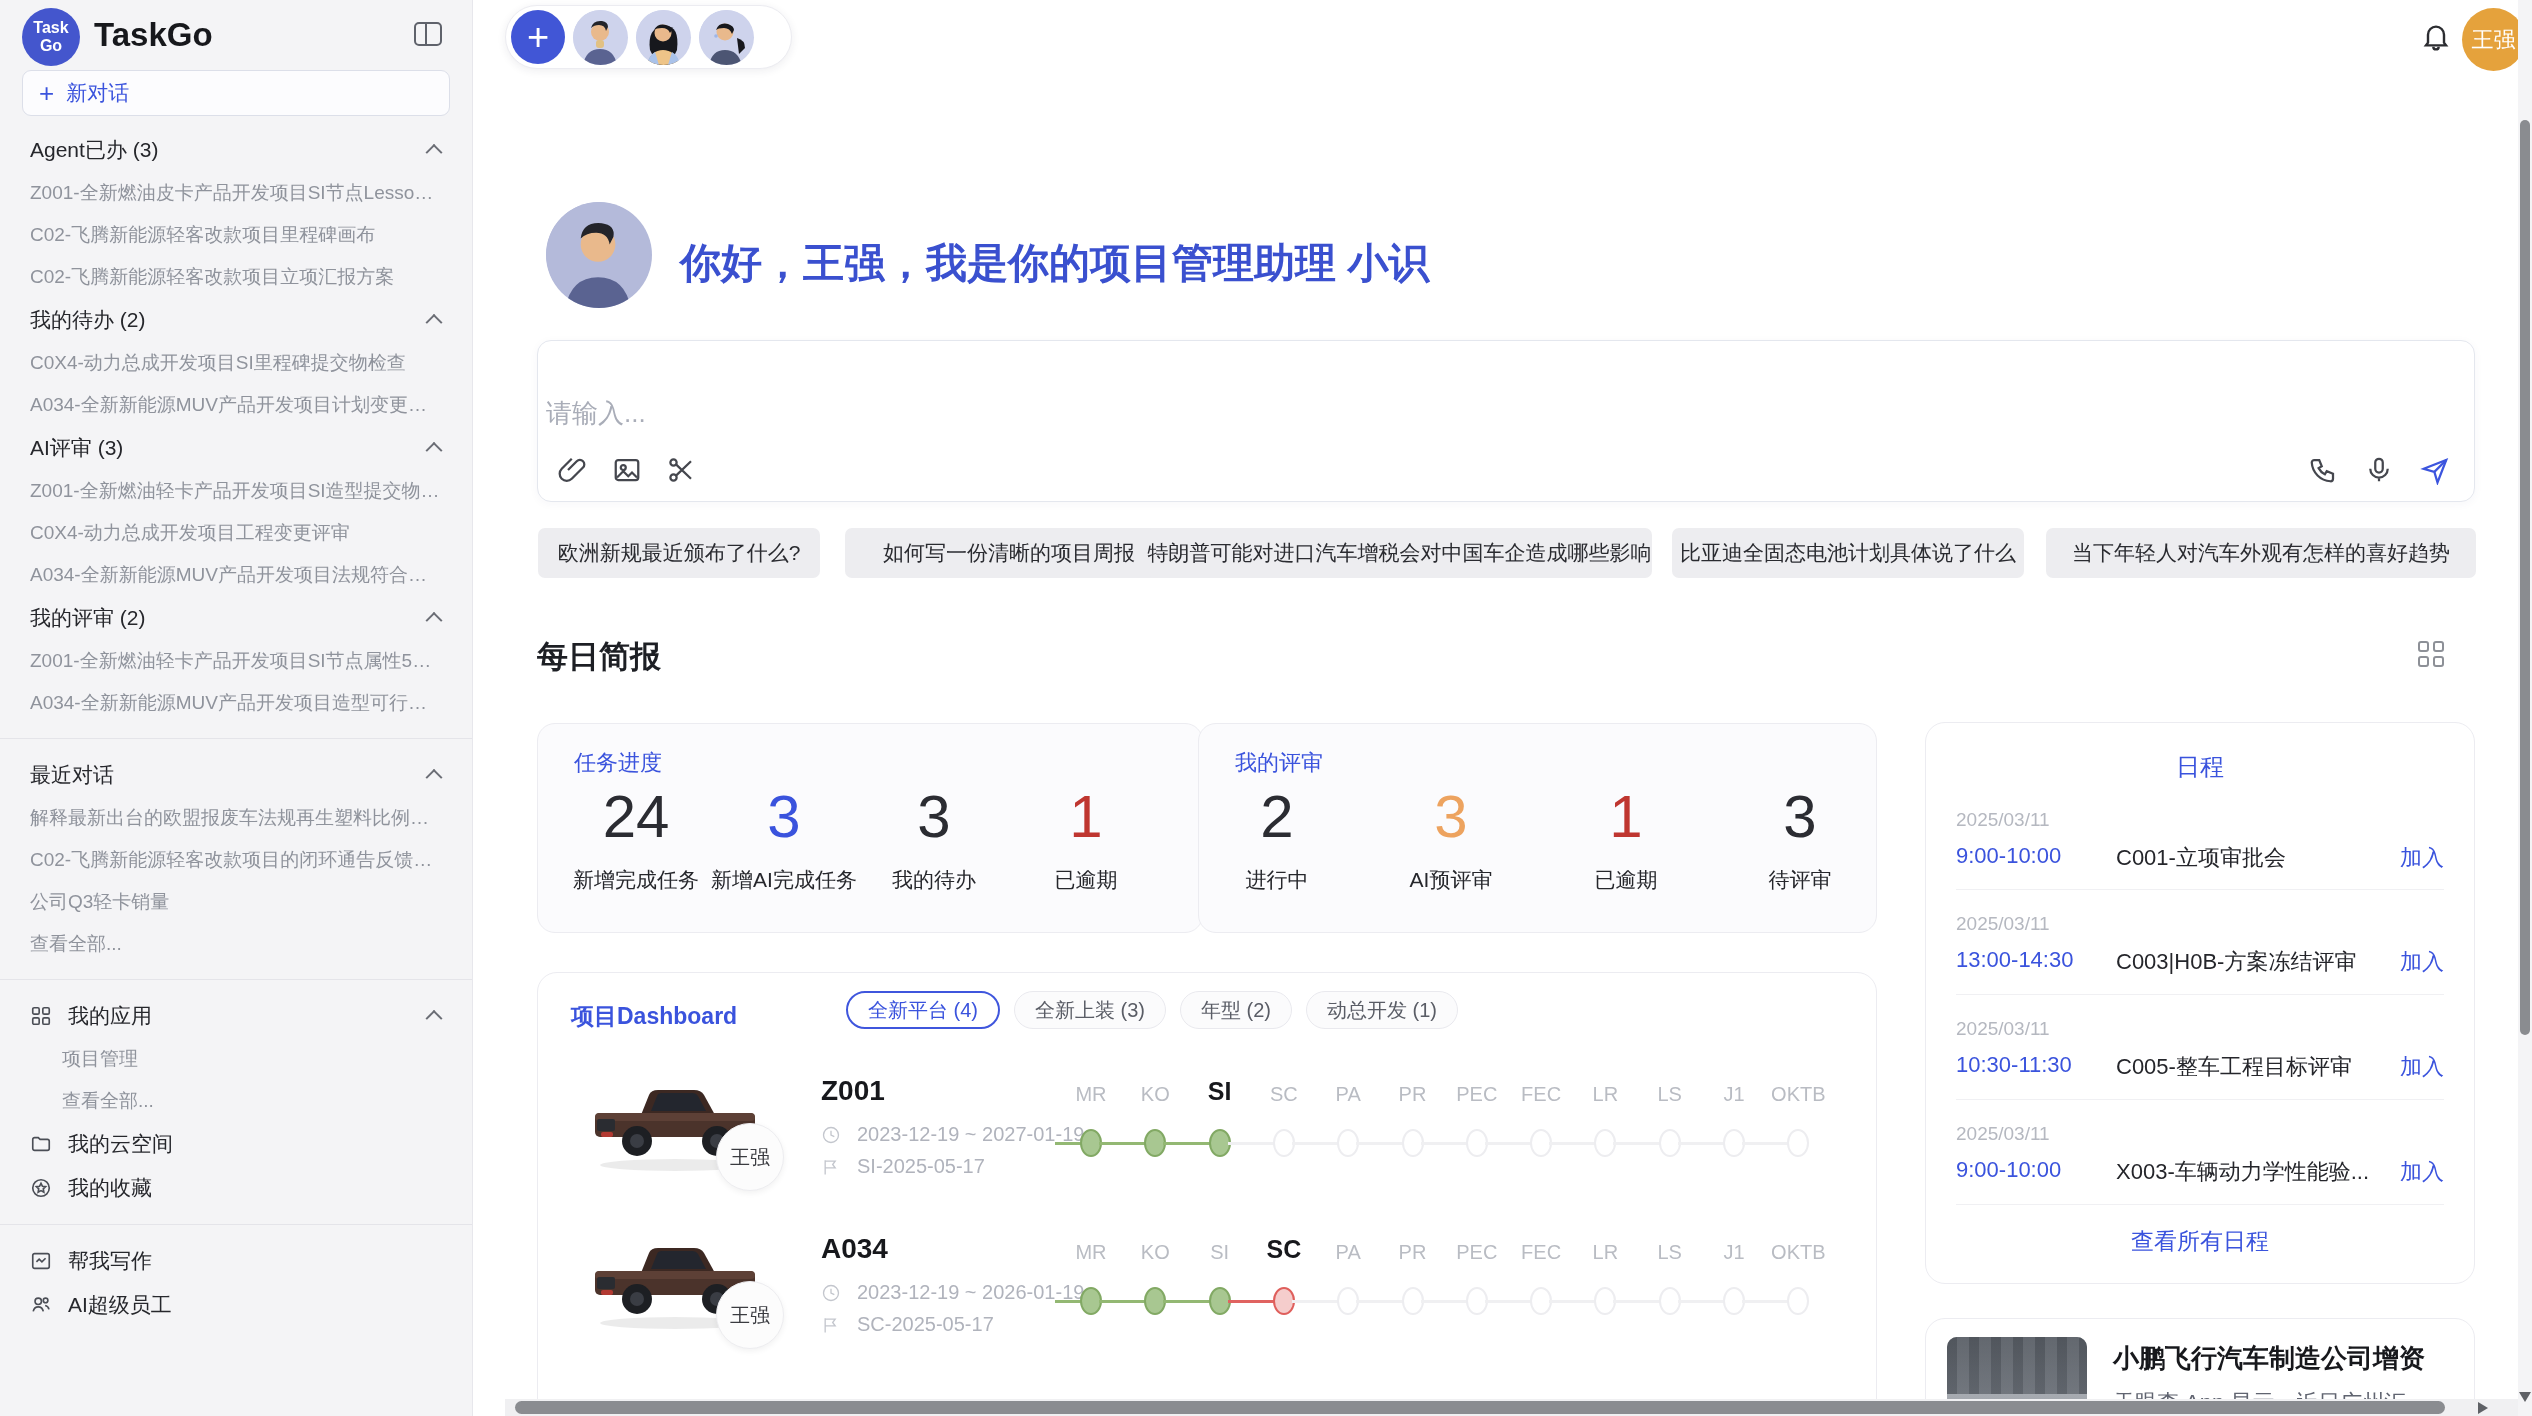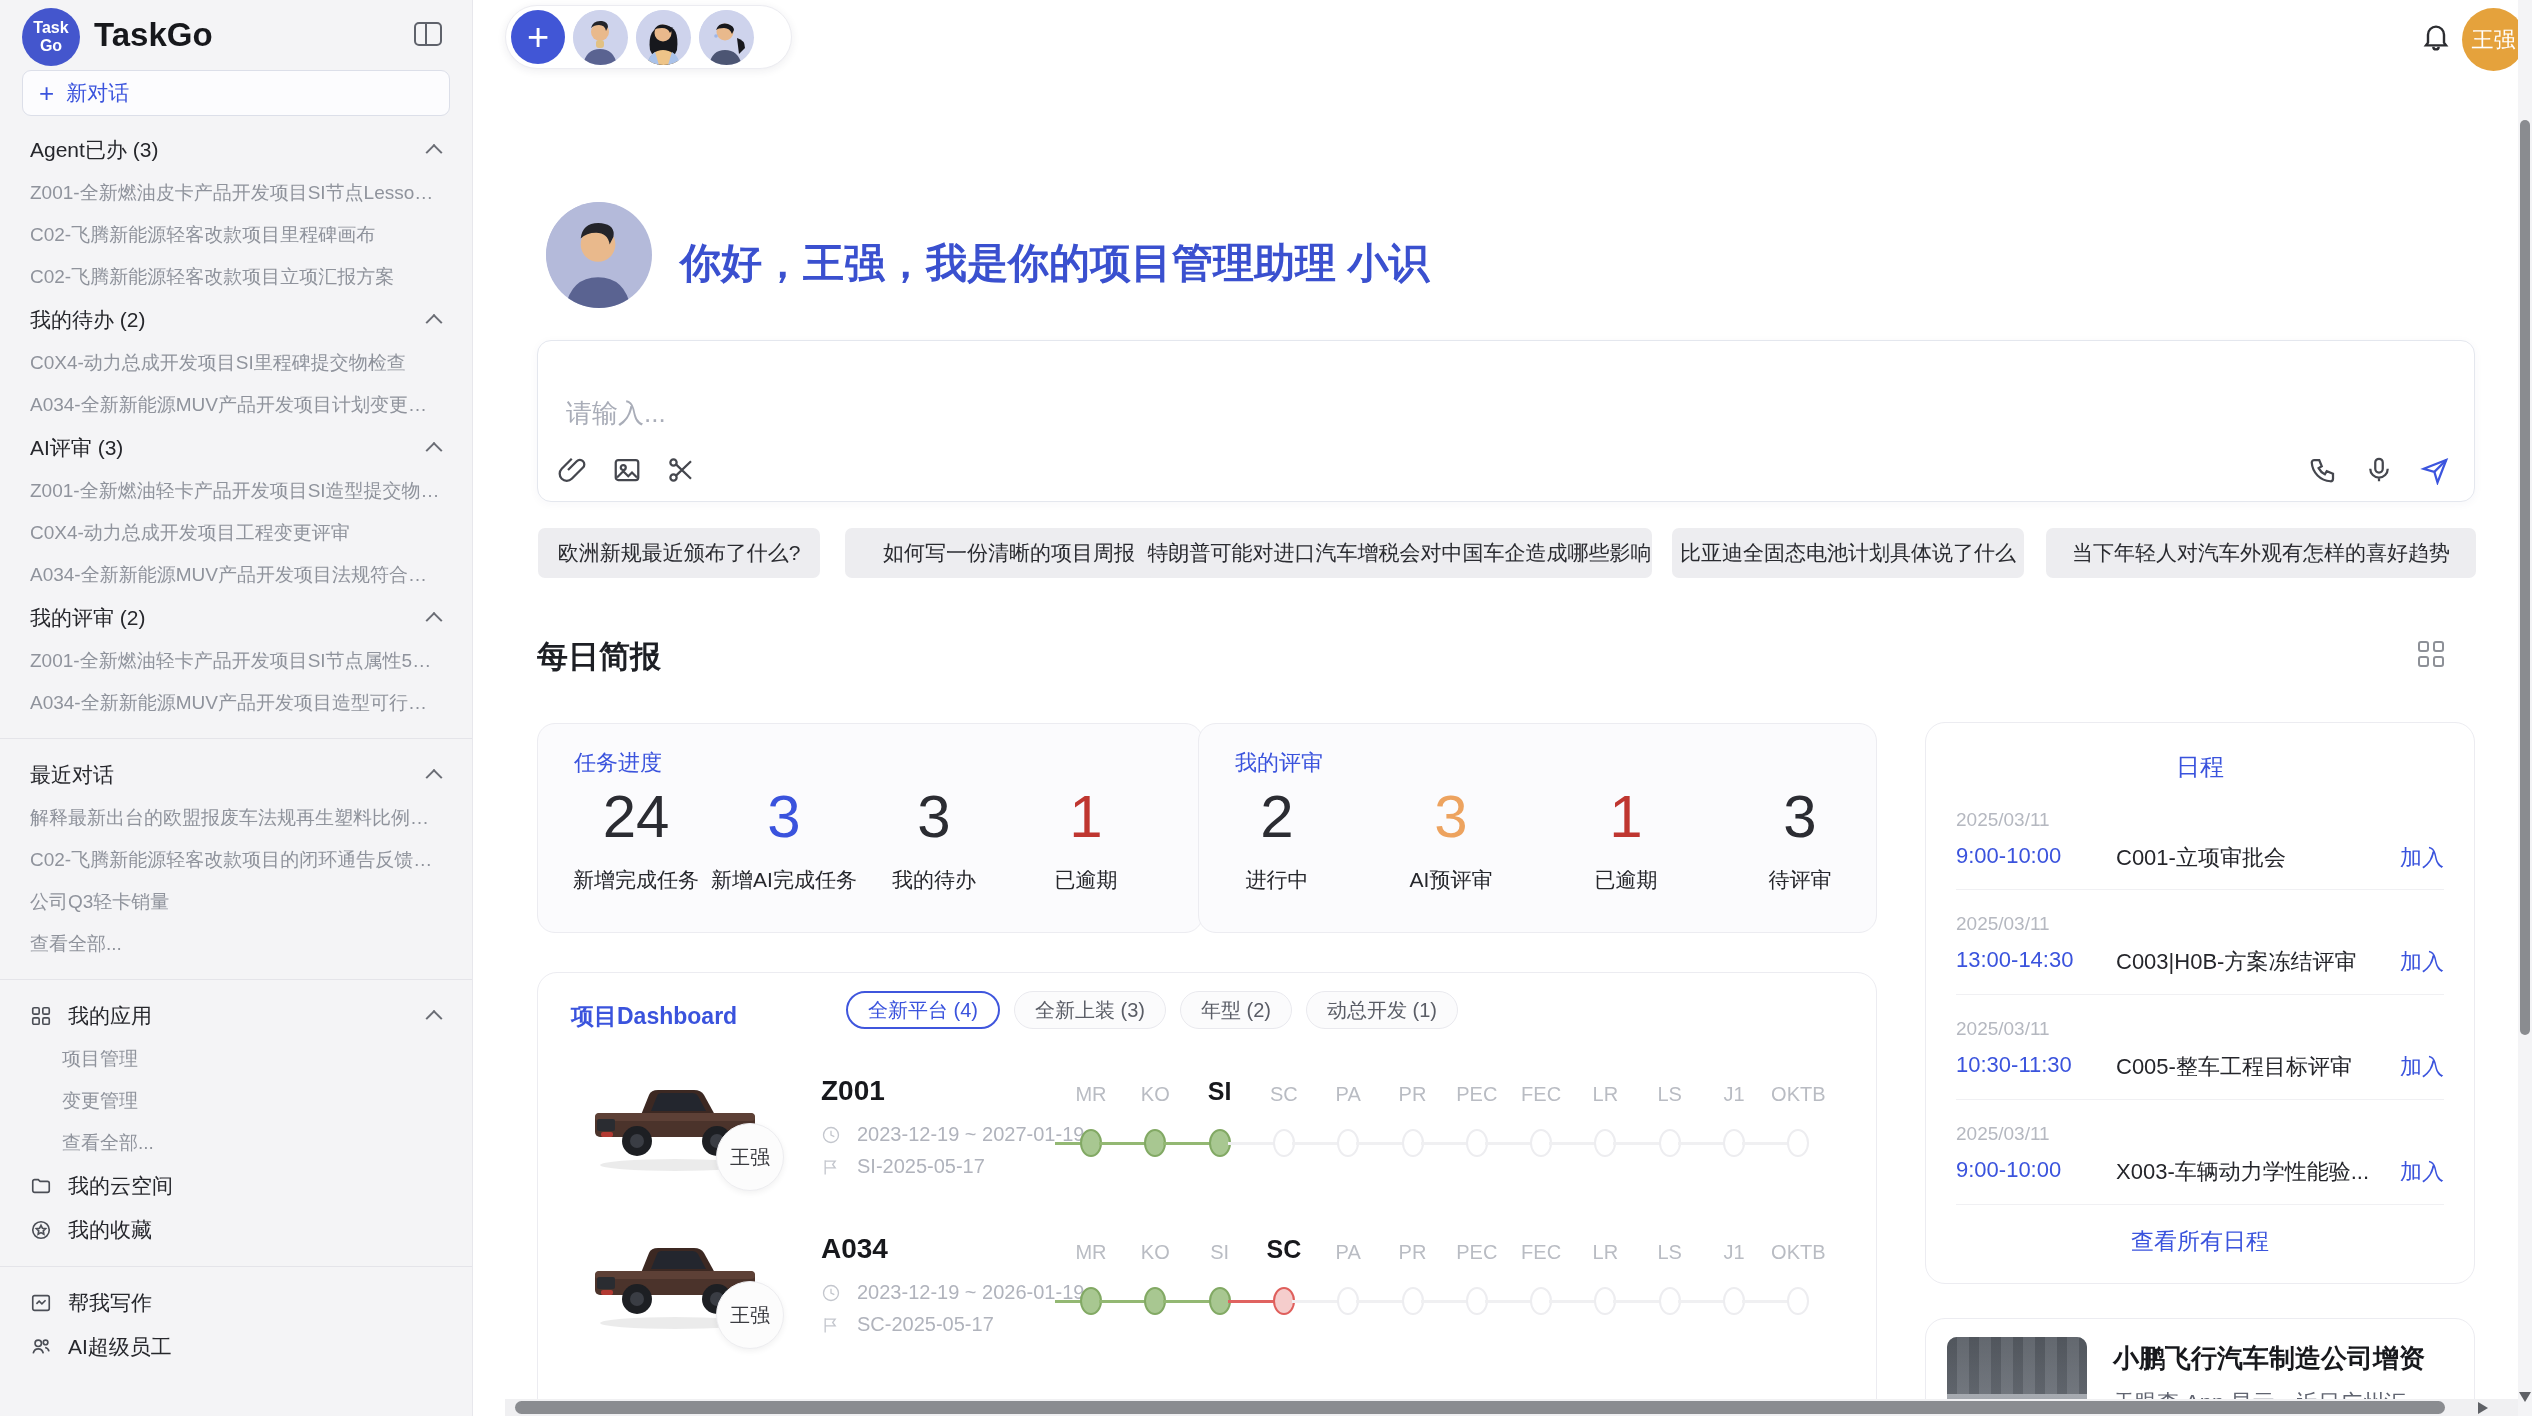--- a/index.html
+++ b/index.html
@@ -48,21 +48,21 @@
     background:#e5a23c; color:#fff; font-size:22px; display:flex; align-items:center; justify-content:center; cursor:pointer; }
 
   
   .greet-avatar { position:absolute; left:546px; top:202px; width:106px; height:106px; border-radius:50%;
     overflow:hidden; background:#b4bada; }
   .greet-text { position:absolute; left:680px; top:236px; font-size:41px; font-weight:bold; color:#3a50cf; }
 
   
   .composer { position:absolute; left:537px; top:340px; width:1938px; height:162px; background:#fff;
     border:1px solid #e4e7ee; border-radius:14px; box-shadow:0 2px 10px rgba(60,60,90,.04); }
-  .placeholder { position:absolute; left:28px; top:55px; font-size:26px; color:#a9adb8; }
+  .placeholder { position:absolute; left:8px; top:55px; font-size:26px; color:#a9adb8; }
   .comp-icons-left { position:absolute; left:20px; bottom:16px; display:flex; gap:24px; }
   .comp-icons-right { position:absolute; right:24px; bottom:16px; display:flex; gap:26px; }
   .comp-icons-left svg, .comp-icons-right svg { width:30px; height:30px; stroke:#45474e; fill:none; stroke-width:1.8; cursor:pointer; }
   .comp-icons-right svg.send { stroke:#3c55de; }
 
   
   .chip { position:absolute; top:528px; height:50px; background:#ededf0; border-radius:7px;
     display:flex; align-items:center; justify-content:center; font-size:21px; color:#2a2b30;
     white-space:nowrap; cursor:pointer; }
 
@@ -210,21 +210,20 @@
         <svg viewBox="0 0 24 24">
             <rect x="3" y="3" width="7" height="7" rx="1.5"></rect>
             <rect x="14" y="3" width="7" height="7" rx="1.5"></rect>
             <rect x="3" y="14" width="7" height="7" rx="1.5"></rect>
             <rect x="14" y="14" width="7" height="7" rx="1.5"></rect>
           </svg>
         <span>我的应用</span>
         <span class="chev"></span>
       </div>
       <div class="sb-item sb-sub">项目管理</div>
-      <div class="sb-item sb-sub">变更管理</div>
       <div class="sb-item sb-sub">查看全部...</div>
 
       <div class="sb-row-icon">
         <svg viewBox="0 0 24 24">
             <path d="M3 7a2 2 0 0 1 2-2h4l2 2h8a2 2 0 0 1 2 2v8a2 2 0 0 1-2 2H5a2 2 0 0 1-2-2z"></path>
           </svg>
         <span>我的云空间</span>
       </div>
       <div class="sb-row-icon">
         <svg viewBox="0 0 24 24">

